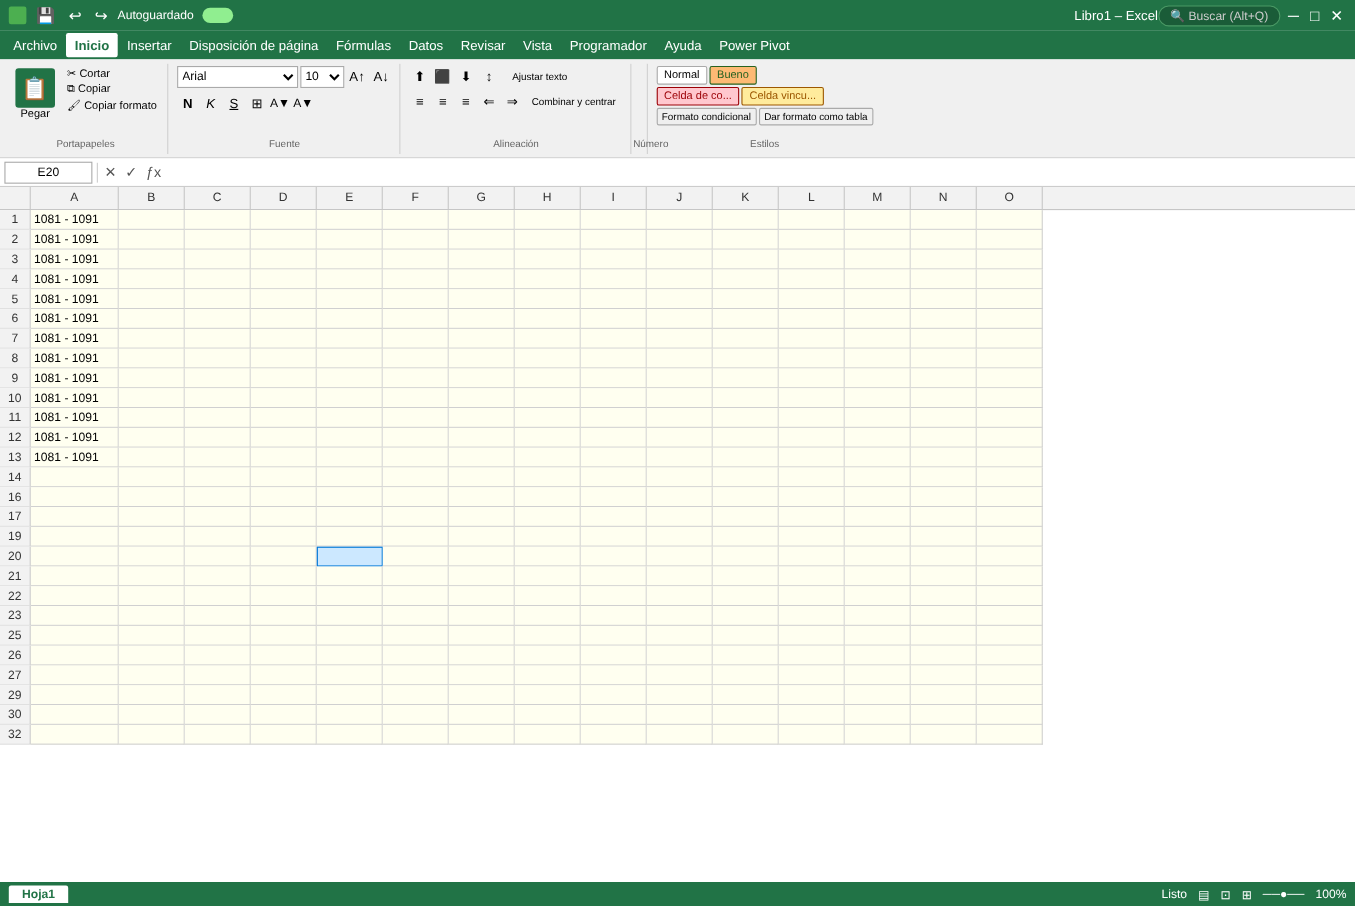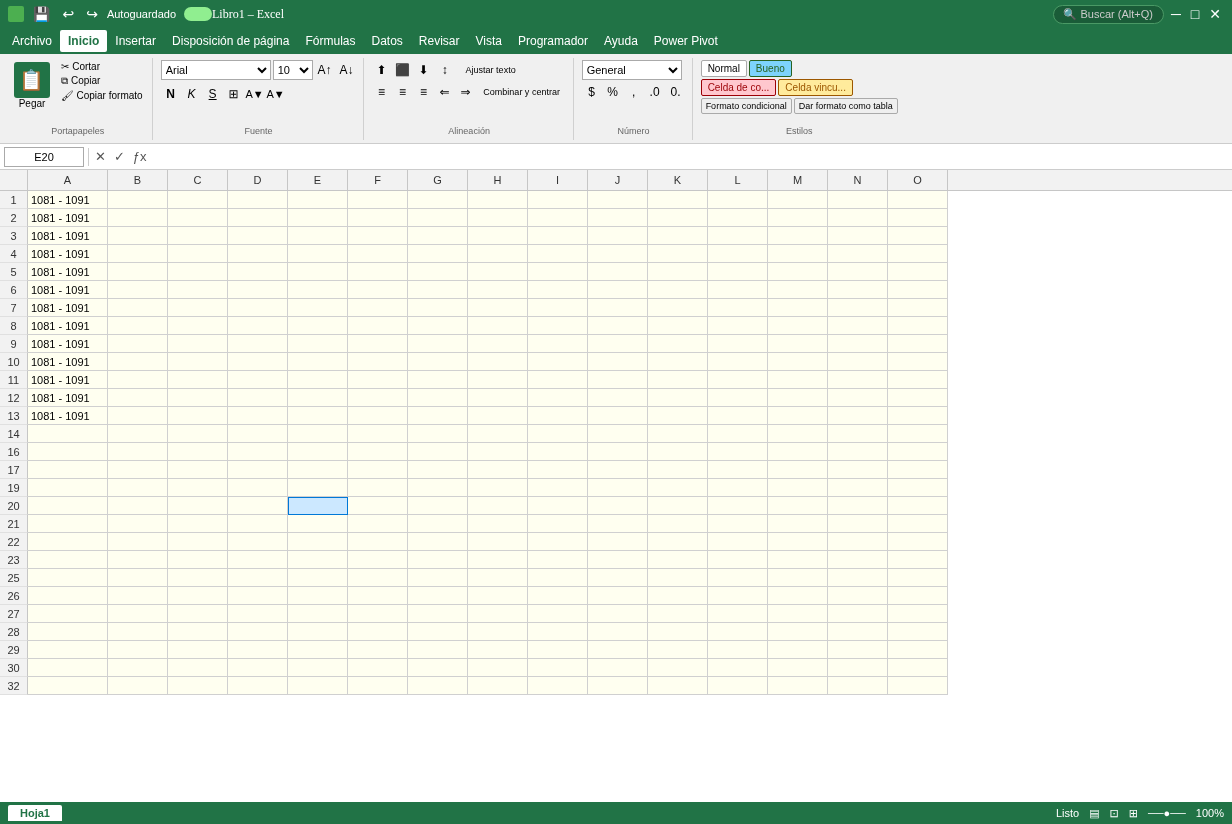--- a/index.html
+++ b/index.html
@@ -9,21 +9,21 @@
     #title-bar {
       background: #217346;
       color: #fff;
       height: 28px;
       display: flex;
       align-items: center;
       padding: 0 8px;
       justify-content: space-between;
     }
     #title-bar .left { display: flex; align-items: center; gap: 6px; }
-    #title-bar .center { flex: 1; text-align: left; font-size: 12px; font-family: Liberation Serif, serif; }
+    #title-bar .center { flex: 1; text-align: right; font-size: 12px; }
     #title-bar .right { display: flex; align-items: center; gap: 4px; }
     .title-icon { width: 16px; height: 16px; background: #4caf50; border-radius: 2px; display: inline-block; }
     .qs-btn { background: none; border: none; color: #fff; cursor: pointer; font-size: 14px; padding: 0 3px; }
 
     
     #menu-bar {
       background: #217346;
       color: #fff;
       height: 26px;
       display: flex;
@@ -100,21 +100,21 @@
     .align-row { display: flex; gap: 1px; }
     .number-select { font-size: 11px; height: 20px; width: 100px; border: 1px solid #aaa; background: #fff; }
 
     
     .styles-row { display: flex; gap: 2px; flex-wrap: wrap; }
     .style-cell {
       font-size: 10px; padding: 2px 6px; border: 1px solid #aaa; cursor: pointer;
       border-radius: 2px; white-space: nowrap;
     }
     .style-normal { background: #fff; }
-    .style-good { background: #7dd3fc; color: #276221; border-color: #276221; }
+    .style-good { background: #fdba74; color: #276221; border-color: #276221; }
     .style-celda { background: #ffc7ce; color: #9c0006; border-color: #9c0006; }
     .style-vincu { background: #ffeb9c; color: #9c5700; border-color: #9c5700; }
 
     
     #formula-bar {
       display: flex;
       align-items: center;
       background: #fff;
       border-bottom: 1px solid #ccc;
       height: 26px;
@@ -317,35 +317,20 @@
           <button class="icon-btn">⇒</button>
           <button class="icon-btn" style="font-size:9px;width:90px;">
             <span>Combinar y centrar</span>
           </button>
         </div>
       </div>
       <span class="ribbon-group-label">Alineación</span>
     </div>
 
     <div class="ribbon-group">
-      <div class="ribbon-group-content" style="flex-direction:column;gap:2px;">
-        <select class="number-select">
-          <option>General</option>
-          <option>Número</option>
-          <option>Moneda</option>
-          <option>Porcentaje</option>
-        </select>
-        <div class="align-row">
-          <button class="icon-btn">$</button>
-          <button class="icon-btn">%</button>
-          <button class="icon-btn">,</button>
-          <button class="icon-btn">.0</button>
-          <button class="icon-btn">0.</button>
-        </div>
-      </div>
       <span class="ribbon-group-label">Número</span>
     </div>
 
     <div class="ribbon-group">
       <div class="ribbon-group-content" style="flex-direction:column;gap:2px;">
         <div class="styles-row">
           <div class="style-cell style-normal">Normal</div>
           <div class="style-cell style-good">Bueno</div>
         </div>
         <div class="styles-row">
@@ -817,38 +802,20 @@
         <div class="grid-cell" style="width: 60px; min-width: 60px;"></div>
         <div class="grid-cell" style="width: 60px; min-width: 60px;"></div>
         <div class="grid-cell" style="width: 60px; min-width: 60px;"></div>
         <div class="grid-cell" style="width: 60px; min-width: 60px;"></div>
         <div class="grid-cell" style="width: 60px; min-width: 60px;"></div>
         <div class="grid-cell" style="width: 60px; min-width: 60px;"></div>
         <div class="grid-cell" style="width: 60px; min-width: 60px;"></div>
         <div class="grid-cell" style="width: 60px; min-width: 60px;"></div>
       </div>
       <div class="grid-row">
-        <div class="row-num">28</div>
-        <div class="grid-cell" style="width: 80px; min-width: 80px;"></div>
-        <div class="grid-cell" style="width: 60px; min-width: 60px;"></div>
-        <div class="grid-cell" style="width: 60px; min-width: 60px;"></div>
-        <div class="grid-cell" style="width: 60px; min-width: 60px;"></div>
-        <div class="grid-cell" style="width: 60px; min-width: 60px;"></div>
-        <div class="grid-cell" style="width: 60px; min-width: 60px;"></div>
-        <div class="grid-cell" style="width: 60px; min-width: 60px;"></div>
-        <div class="grid-cell" style="width: 60px; min-width: 60px;"></div>
-        <div class="grid-cell" style="width: 60px; min-width: 60px;"></div>
-        <div class="grid-cell" style="width: 60px; min-width: 60px;"></div>
-        <div class="grid-cell" style="width: 60px; min-width: 60px;"></div>
-        <div class="grid-cell" style="width: 60px; min-width: 60px;"></div>
-        <div class="grid-cell" style="width: 60px; min-width: 60px;"></div>
-        <div class="grid-cell" style="width: 60px; min-width: 60px;"></div>
-        <div class="grid-cell" style="width: 60px; min-width: 60px;"></div>
-      </div>
-      <div class="grid-row">
         <div class="row-num">29</div>
         <div class="grid-cell" style="width: 80px; min-width: 80px;"></div>
         <div class="grid-cell" style="width: 60px; min-width: 60px;"></div>
         <div class="grid-cell" style="width: 60px; min-width: 60px;"></div>
         <div class="grid-cell" style="width: 60px; min-width: 60px;"></div>
         <div class="grid-cell" style="width: 60px; min-width: 60px;"></div>
         <div class="grid-cell" style="width: 60px; min-width: 60px;"></div>
         <div class="grid-cell" style="width: 60px; min-width: 60px;"></div>
         <div class="grid-cell" style="width: 60px; min-width: 60px;"></div>
         <div class="grid-cell" style="width: 60px; min-width: 60px;"></div>

